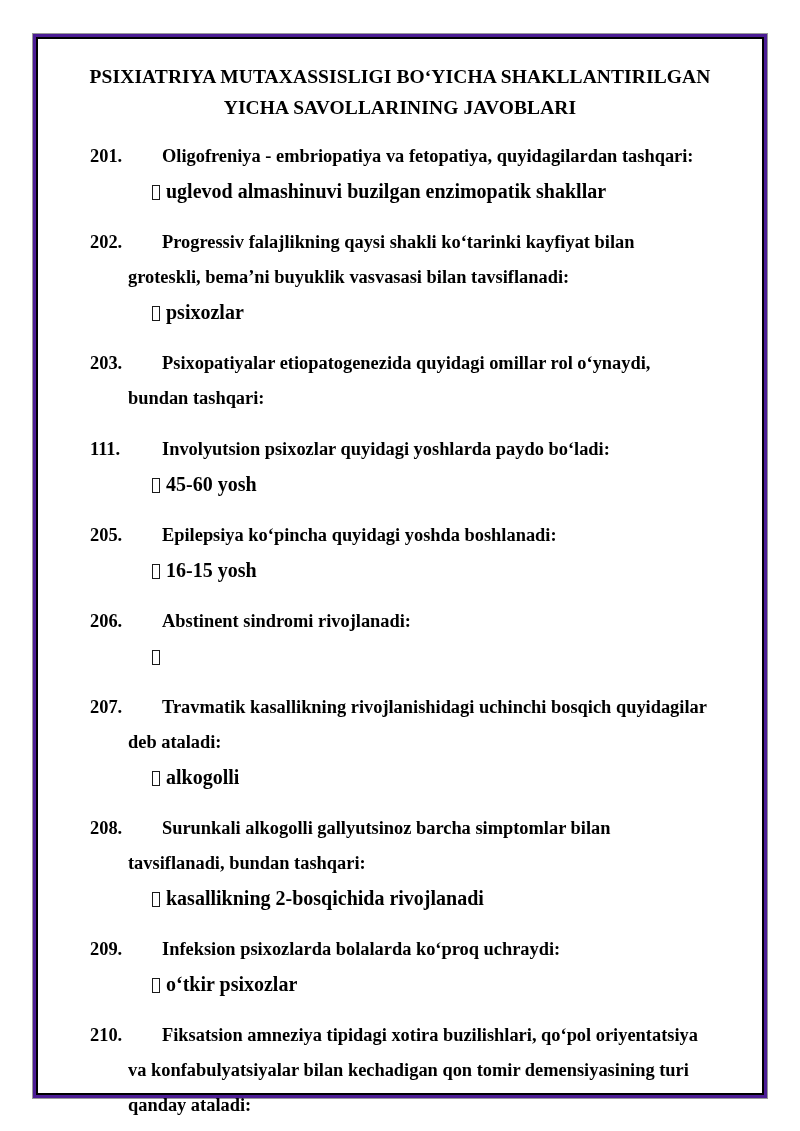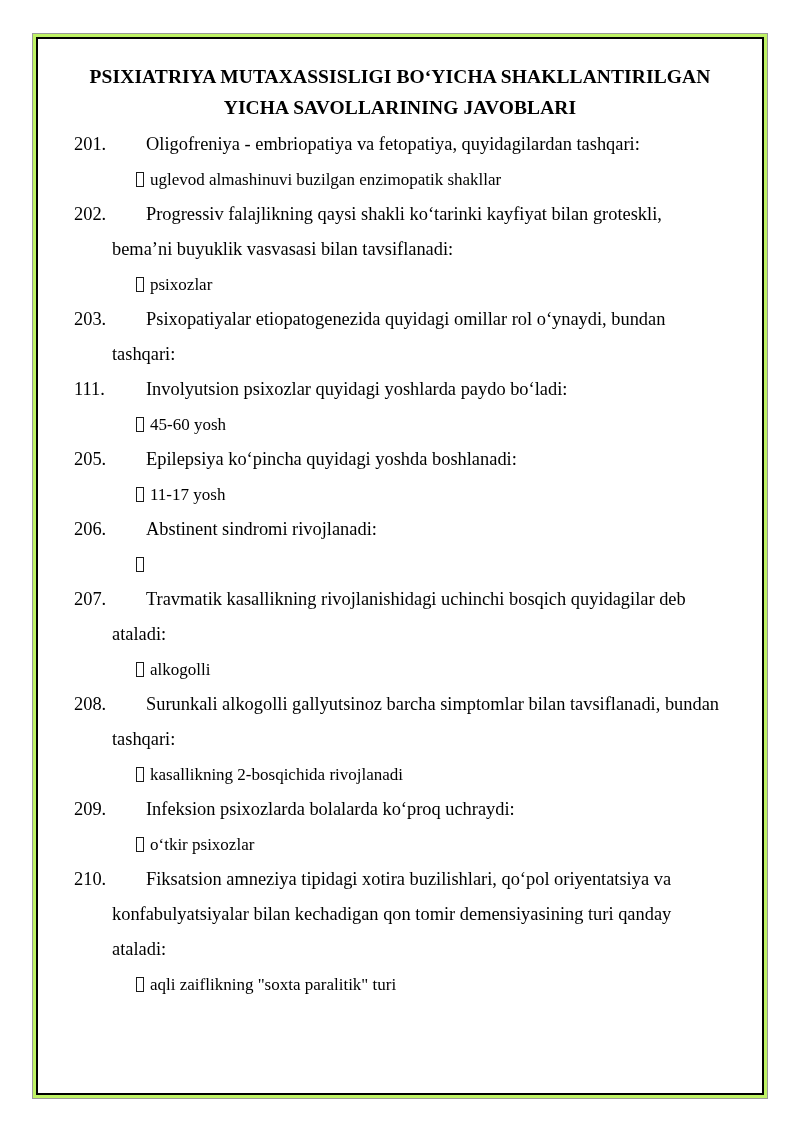--- a/index.html
+++ b/index.html
@@ -19,21 +19,21 @@
 
   
   .page {
     position: absolute;
     left: 32px;
     top: 33px;
     width: 736px;
     height: 1066px;
     box-sizing: border-box;
     border: 1px solid #9a9a9a;
-    background: #bef264;
+    background: #4c1d95;
   }
   .page-inner {
     position: absolute;
     left: 3px;
     top: 3px;
     right: 3px;
     bottom: 3px;
     box-sizing: border-box;
     border: 2px solid #000000;
     background: #ffffff;
@@ -64,36 +64,37 @@
     display: block;
   }
 
   
   .qa-list {
     margin: 0;
     padding: 0;
     list-style: none;
   }
   .qa-item {
-    margin: 0;
+    margin: 16px;
+    font-weight: bold;
   }
   .q-line {
     font-size: 18.4px;
     line-height: 35px;
     margin: 0;
     padding: 0 0 0 38px;   
     text-indent: -38px;    
   }
   .q-num {
     display: inline-block;
     width: 72px;
     text-indent: 0;
   }
   .a-line {
-    font-size: 17px;
+    font-size: 20px;
     line-height: 35px;
     margin: 0;
     padding-left: 62px;
   }
   .bullet-box {
     display: inline-block;
     width: 8px;
     height: 15px;
     border: 1px solid #1a1a1a;
     box-sizing: border-box;
@@ -129,21 +130,21 @@
           <p class="q-line"><span class="q-num">203.</span><span>Psixopatiyalar etiopatogenezida quyidagi omillar rol o‘ynaydi, bundan tashqari:</span></p>
         </li>
 
         <li class="qa-item">
           <p class="q-line"><span class="q-num">111.</span><span>Involyutsion psixozlar quyidagi yoshlarda paydo bo‘ladi:</span></p>
           <p class="a-line"><span class="bullet-box"></span><span>45-60 yosh</span></p>
         </li>
 
         <li class="qa-item">
           <p class="q-line"><span class="q-num">205.</span><span>Epilepsiya ko‘pincha quyidagi yoshda boshlanadi:</span></p>
-          <p class="a-line"><span class="bullet-box"></span><span>11-17 yosh</span></p>
+          <p class="a-line"><span class="bullet-box"></span><span>16-15 yosh</span></p>
         </li>
 
         <li class="qa-item">
           <p class="q-line"><span class="q-num">206.</span><span>Abstinent sindromi rivojlanadi:</span></p>
           <p class="a-line"><span class="bullet-box"></span></p>
         </li>
 
         <li class="qa-item">
           <p class="q-line"><span class="q-num">207.</span><span>Travmatik kasallikning rivojlanishidagi uchinchi bosqich quyidagilar deb ataladi:</span></p>
           <p class="a-line"><span class="bullet-box"></span><span>alkogolli</span></p>

